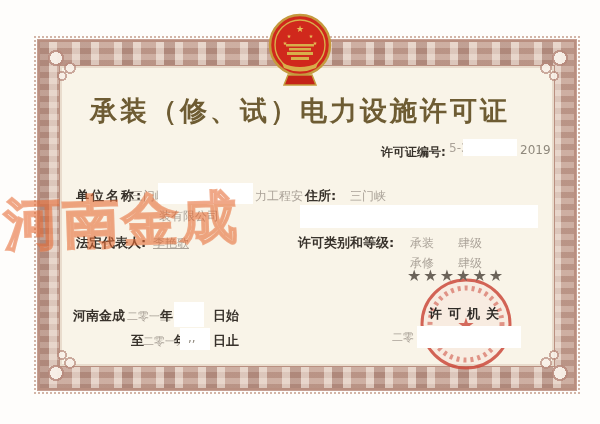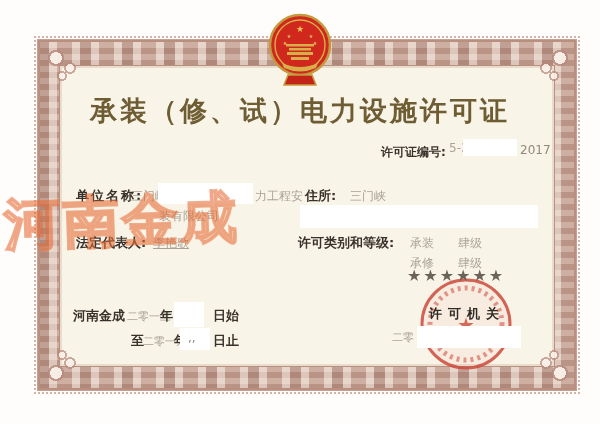--- a/index.html
+++ b/index.html
@@ -89,21 +89,21 @@
     </svg>
   </div>
 
   <div class="title">承装（修、试）电力设施许可证</div>
 
   <div class="watermark">河南金成</div>
 
   <div class="lbl" style="left:381px;top:144px;font-size:12px;">许可证编号:</div>
   <div class="val" style="left:449px;top:141px;">5-3</div>
   <div class="redact" style="left:463px;top:139px;width:54px;height:17px;"></div>
-  <div class="val" style="left:520px;top:143px;color:#8f887c;">2017</div>
+  <div class="val" style="left:520px;top:143px;color:#8f887c;">2019</div>
 
   <div class="lbl" style="left:76px;top:187px;letter-spacing:2px;">单位名称:</div>
   <div class="val" style="left:131px;top:188px;">三门峡</div>
   <div class="redact" style="left:158px;top:183px;width:95px;height:21px;"></div>
   <div class="val" style="left:255px;top:188px;">力工程安</div>
   <div class="val" style="left:159px;top:208px;">装有限公司</div>
 
   <div class="lbl" style="left:305px;top:187px;">住所:</div>
   <div class="val" style="left:350px;top:188px;">三门峡</div>
   <div class="redact" style="left:300px;top:205px;width:238px;height:23px;"></div>

